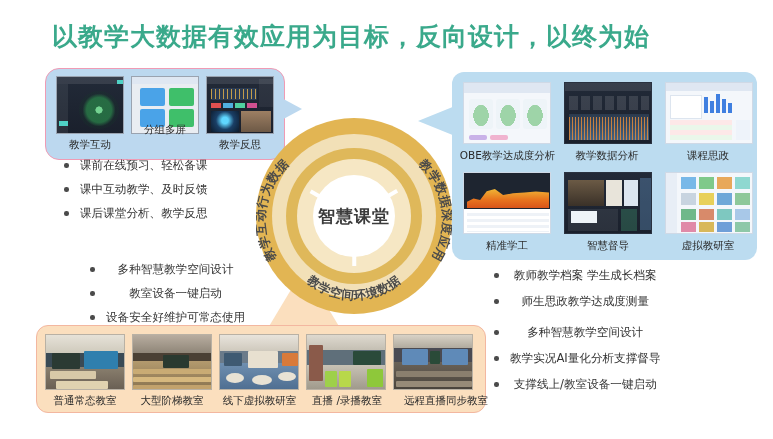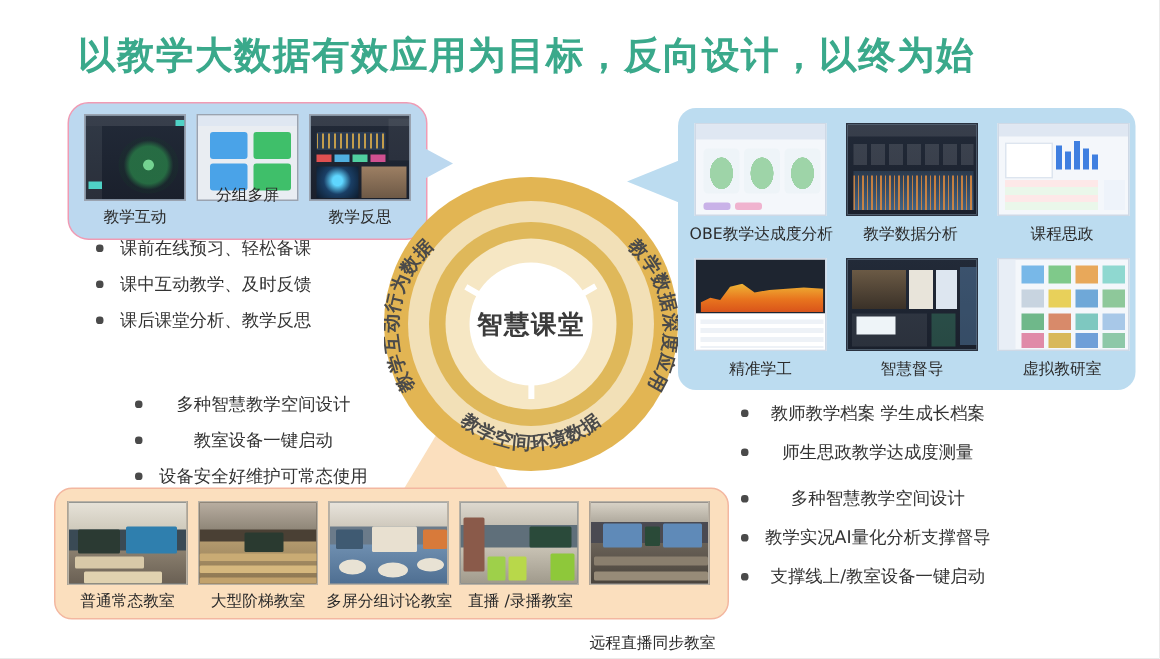--- a/index.html
+++ b/index.html
@@ -365,23 +365,23 @@
       <div class="ph-floor" style="background:linear-gradient(#6a6258,#4a443c);height:50%;"></div>
       <div class="ph-board" style="left:8px;top:14px;width:26px;height:16px;background:#5f8ab8;"></div>
       <div class="ph-board" style="left:48px;top:14px;width:26px;height:16px;background:#5f8ab8;"></div>
       <div class="ph-board" style="left:36px;top:16px;width:10px;height:13px;background:#2a4a38;"></div>
       <div class="ph-desk" style="left:2px;top:36px;width:76px;height:6px;background:#8a7f6e;"></div>
       <div class="ph-desk" style="left:2px;top:46px;width:76px;height:6px;background:#978b78;"></div>
     </div>
   </div>
   <div class="tcaption" style="left:45px;top:394px;width:80px;">普通常态教室</div>
   <div class="tcaption" style="left:132px;top:394px;width:80px;">大型阶梯教室</div>
-  <div class="tcaption" style="left:212px;top:394px;width:95px;">多屏分组讨论教室</div>
+  <div class="tcaption" style="left:212px;top:394px;width:95px;">线下虚拟教研室</div>
   <div class="tcaption" style="left:303px;top:394px;width:88px;">直播 /录播教室</div>
-  <div class="tcaption" style="left:385px;top:394px;width:100px;margin-top:28px;">远程直播同步教室</div>
+  <div class="tcaption" style="left:396px;top:394px;width:100px;">远程直播同步教室</div>
 
   <div class="donut">
     <div class="ring-outer"></div>
     <div class="ring-mid"></div>
     <div class="ring-inner-band"></div>
     <div class="ring-inner2"></div>
 
     <div class="spoke" style="transform:translate(-50%,0) rotate(0deg);"></div>
     <div class="spoke" style="transform:translate(-50%,0) rotate(120deg);"></div>
     <div class="spoke" style="transform:translate(-50%,0) rotate(240deg);"></div>

